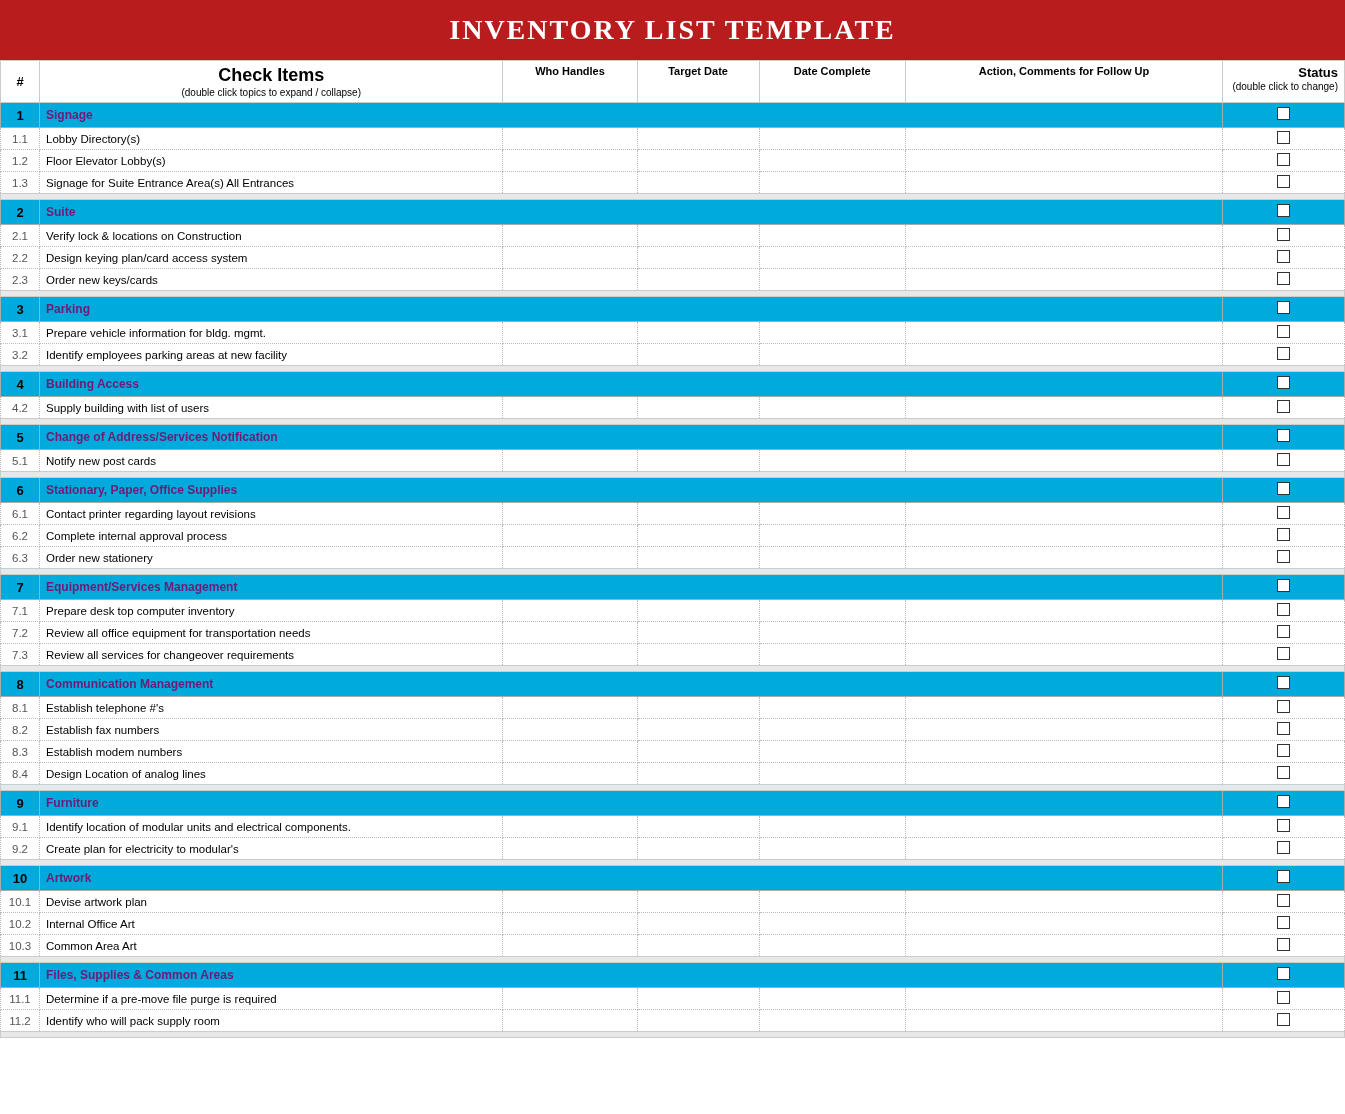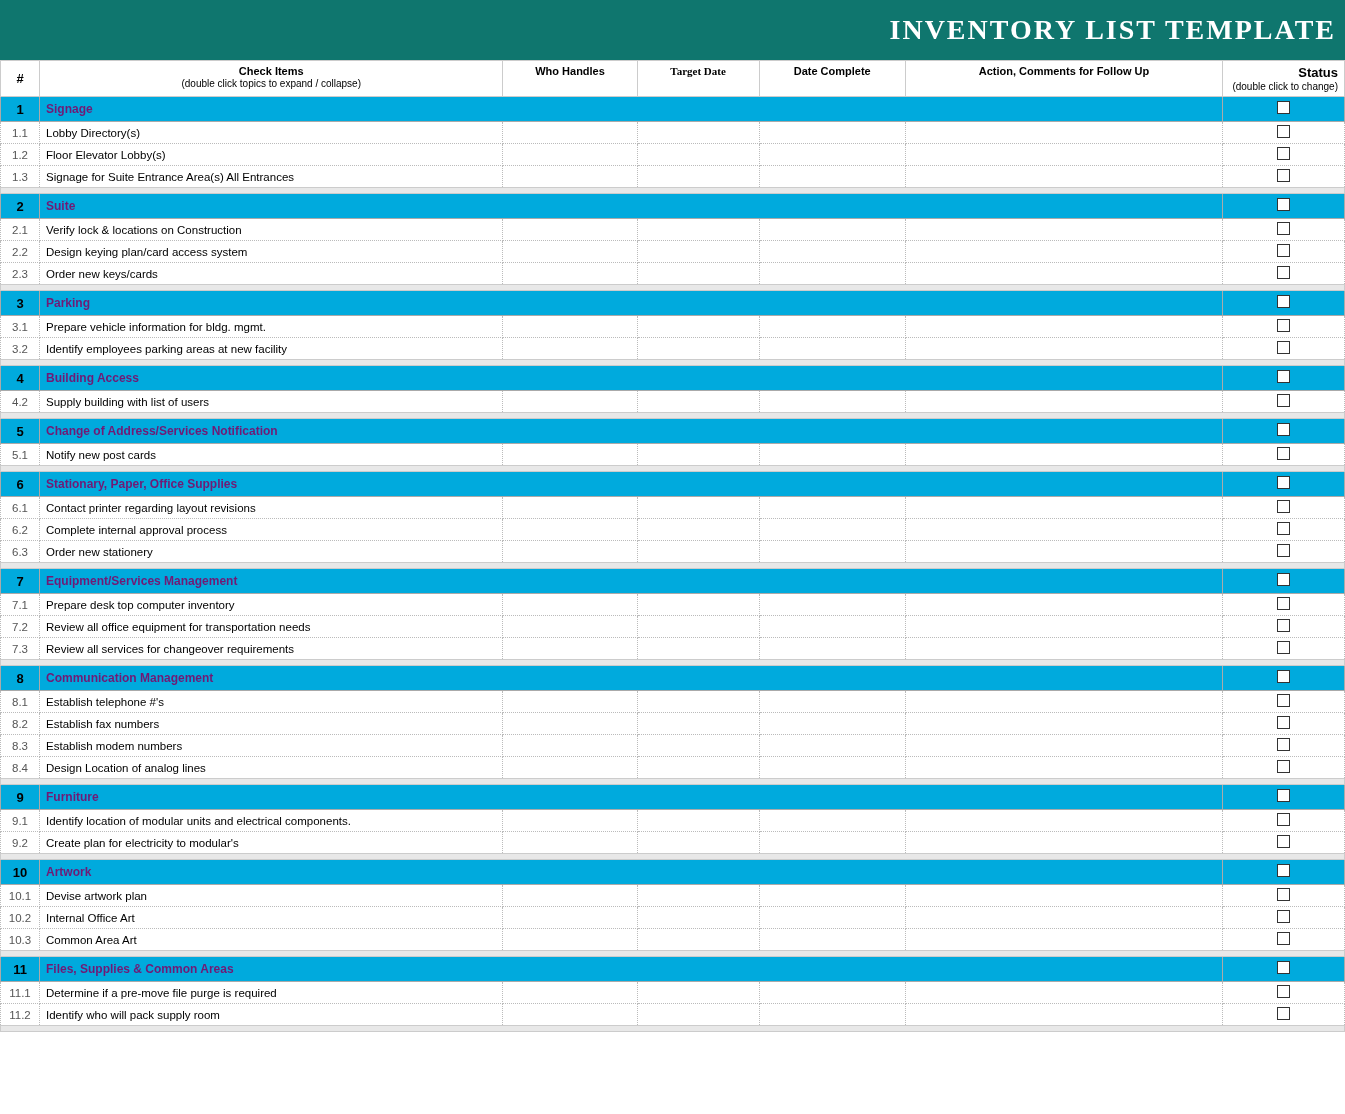--- a/index.html
+++ b/index.html
@@ -1,27 +1,27 @@
 <!DOCTYPE html>
 <html><head>
   <meta charset="utf-8">
   <style>
     * { box-sizing: border-box; margin: 0; padding: 0; }
     body { font-family: Arial, sans-serif; font-size: 12px; background: #fff; }
 
     .page-title {
-      background: #0f766e;
+      background: #b91c1c;
       color: #fff;
-      text-align: right;
+      text-align: center;
       font-size: 28px;
       font-weight: bold;
       font-family: 'Georgia', serif;
       letter-spacing: 2px;
       text-transform: uppercase;
-      padding: 14px 9px;
+      padding: 14px 0;
     }
 
     table {
       width: 100%;
       border-collapse: collapse;
       table-layout: fixed;
     }
 
     col.col-num    { width: 32px; }
     col.col-check  { width: 380px; }
@@ -113,25 +113,25 @@
     <col class="col-who">
     <col class="col-target">
     <col class="col-date">
     <col class="col-action">
     <col class="col-status">
   </colgroup>
   <thead>
     <tr>
       <th class="th-num">#</th>
       <th>
-        <span style="font-size:11px;">Check Items</span><br>
+        <span style="font-size:18px;">Check Items</span><br>
         <span style="font-weight:normal; font-size:10px;">(double click topics to expand / collapse)</span>
       </th>
       <th style="text-align:center;">Who Handles</th>
-      <th style="font-family:Liberation Serif, serif;">Target Date</th>
+      <th style="">Target Date</th>
       <th style="text-align:center;margin-left:32px;">Date Complete</th>
       <th style="">Action, Comments for Follow Up</th>
       <th class="th-status">
         <span style="font-size:13px;">Status</span><br>
         <span style="font-weight:normal; font-size:10px;">(double click to change)</span>
       </th>
     </tr>
   </thead>
   <tbody id="table-body">
   <tr class="section-row">

